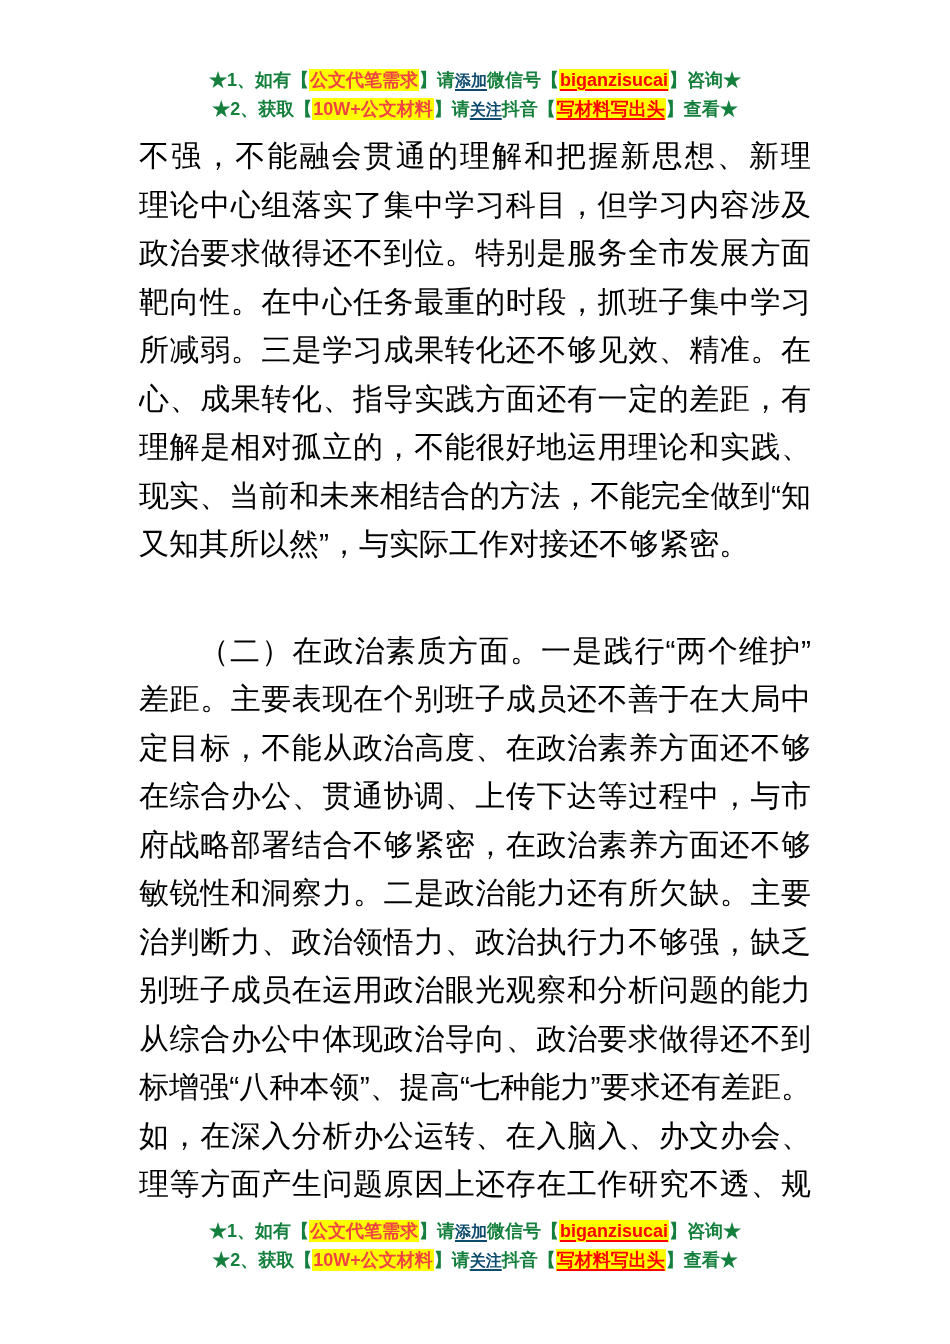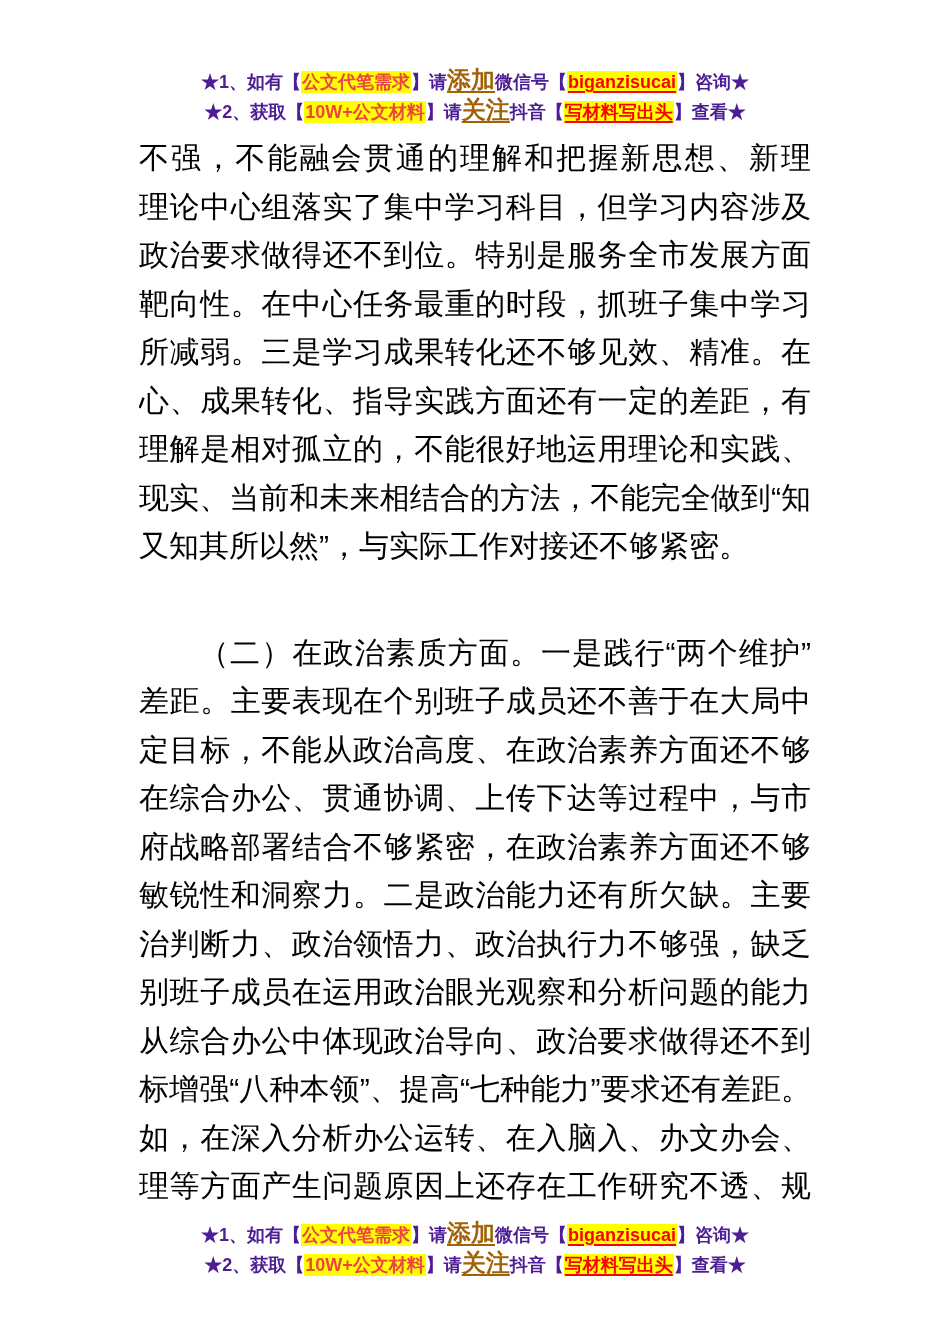--- a/index.html
+++ b/index.html
@@ -20,37 +20,37 @@
   }
   
   .banner {
     text-align: center;
     font-weight: bold;
     font-size: 18px;
     line-height: 28px;
     white-space: nowrap;
   }
   .banner .part { display: inline; }
-  .banner .part.plain { color: #4c1d95; }
+  .banner .part.plain { color: #15803d; }
   .banner .part.highlight {
     background: #ffff00;
     color: #ef4444;
     padding: 1px 1px;
   }
   .banner .part.highlight-underline {
     background: #ffff00;
     color: #ff0000;
     padding: 1px 1px;
     text-decoration: underline;
     text-decoration-thickness: 2px;
     text-underline-offset: 3px;
   }
   .banner .part.underline {
-    color: #a16207;
-    font-size: 24px;
+    color: #0c4a6e;
+    font-size: 16px;
     text-decoration: underline;
     text-decoration-thickness: 2px;
     text-underline-offset: 3px;
   }
   .banner-bottom { margin-top: 8px; }
 
   
   .doc-body {
     width: 672px;
     margin: 8px auto 0 auto;

